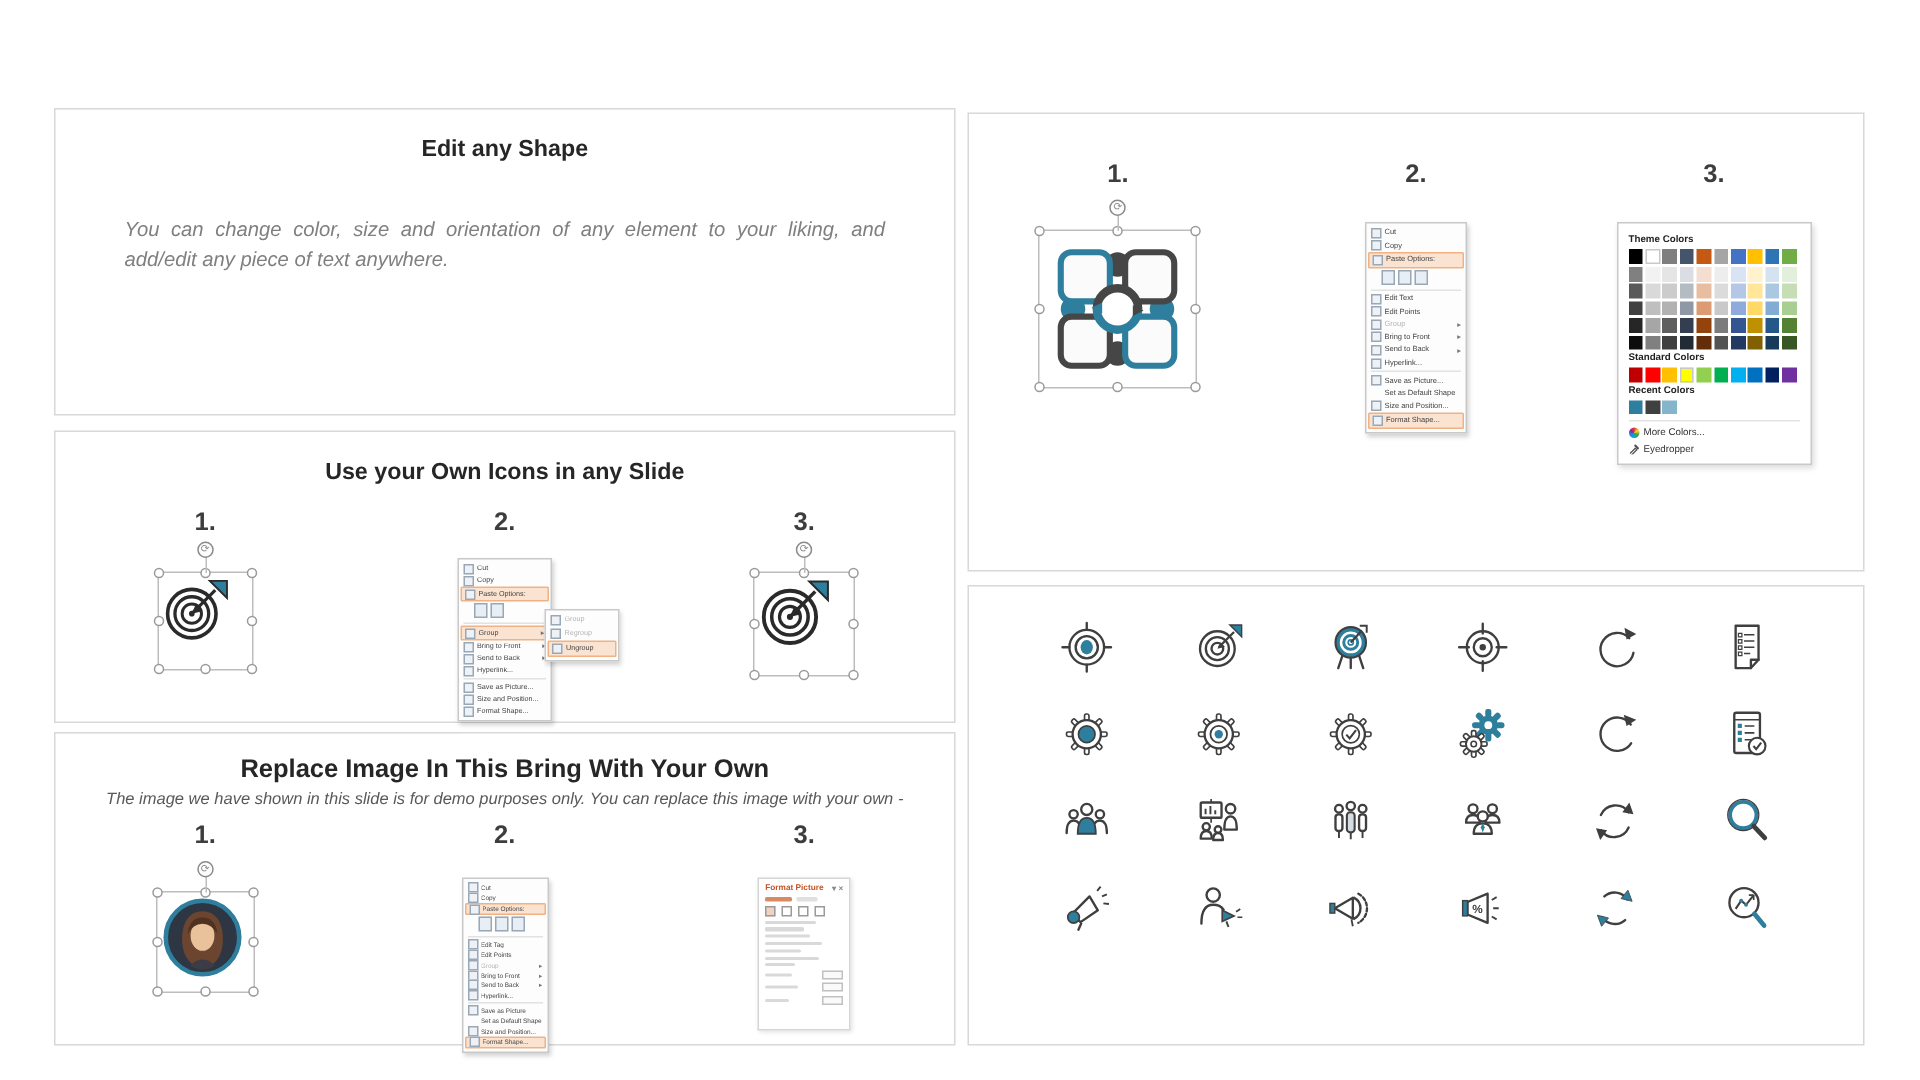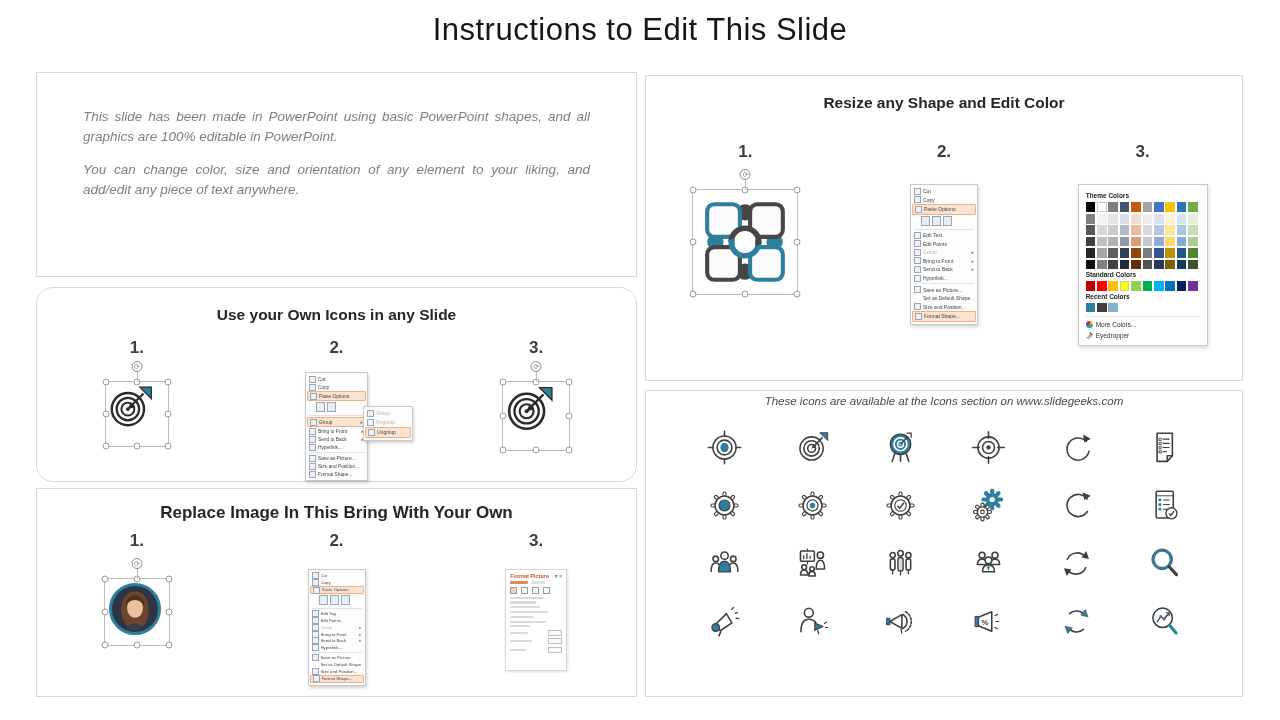--- a/index.html
+++ b/index.html
@@ -2,21 +2,21 @@
 <html><head>
 <meta charset="utf-8">
 <style>
   html,body{margin:0;padding:0;background:#ffffff;}
   .stage{position:relative;width:1280px;height:720px;background:#ffffff;overflow:hidden;
          font-family:"Liberation Sans",sans-serif;color:#222;}
   .slide-title{position:absolute;left:0;top:12px;width:100%;text-align:center;
                font-size:31px;color:#161616;letter-spacing:.5px;}
   .panel{position:absolute;background:#fff;border:1px solid #d8d8d8;box-sizing:border-box;}
   .panel-a{left:36px;top:72px;width:601px;height:205px;}
-  .panel-b{left:36px;top:287px;width:601px;height:195px;border-radius:17px;}
+  .panel-b{left:36px;top:287px;width:601px;height:195px;}
   .panel-c{left:36px;top:488px;width:601px;height:209px;}
   .panel-d{left:645px;top:75px;width:598px;height:306px;}
   .panel-e{left:645px;top:390px;width:598px;height:307px;}
   .p-title{text-align:center;font-weight:bold;color:#262626;margin-top:18px;font-size:15.5px;}
   .panel-c .p-title{font-size:17px;margin-top:14px;}
   .panel-e .p-title{font-size:16.5px;margin-top:16px;}
   .p-sub{text-align:center;font-style:italic;color:#595959;font-size:11px;margin-top:4px;}
   .panel-e .p-sub{font-size:11.5px;color:#4a4a4a;}
   .body-text{font-style:italic;color:#7f7f7f;font-size:13.5px;line-height:1.45;
              text-align:justify;padding:0 46px;margin-top:34px;}
@@ -82,24 +82,23 @@
   .icon-grid{display:grid;grid-template-columns:repeat(6,1fr);row-gap:21px;
              padding:22px 34px 0;justify-items:center;}
   .grid-icon{width:37px;height:37px;}
   .grid-icon svg{width:100%;height:100%;}
   .gfx svg{display:block;}
 </style>
 </head>
 <body>
 
 <div class="stage">
-  <div class="slide-title">Instructions to Edit This Slide</div>
 
   <div class="panel panel-a">
-    <div class="body-text">This slide has been made in PowerPoint using basic PowerPoint shapes, and all graphics are 100% editable in PowerPoint.</div>
+    <div class="p-title">Edit any Shape</div>
     <div class="body-text">You can change color, size and orientation of any element to your liking, and add/edit any piece of text anywhere.</div>
   </div>
 
   <div class="panel panel-b">
     <div class="p-title">Use your Own Icons in any Slide</div>
     <div class="steps-row">
       <div class="step-col">
         <div class="step-num">1.</div>
         <div class="sel-frame gfx" id="gfx-target-1" style="width:62px;height:64px;margin-top:10px;">
             <svg viewBox="0 0 48 48" width="50" height="50">
@@ -213,20 +212,21 @@
             <div class="hdl" style="left: 100%; top: 100%;"></div>
             <div class="rot-stem"></div>
             <div class="rot-knob">⟳</div>
           </div>
       </div>
     </div>
   </div>
 
   <div class="panel panel-c">
     <div class="p-title">Replace Image In This Bring With Your Own</div>
+    <div class="p-sub">The image we have shown in this slide is for demo purposes only. You can replace this image with your own -</div>
     <div class="steps-row" style="margin-top:8px;">
       <div class="step-col">
         <div class="step-num">1.</div>
         <div class="sel-frame gfx" id="gfx-avatar" style="width:64px;height:66px;margin-top:14px;">
             <svg viewBox="0 0 48 48" width="56" height="56" style="margin:2px;">
   <circle cx="24" cy="24" r="21" fill="#2d3642" stroke="#2e7f9e" stroke-width="2.6"></circle>
   <path d="M24 9 C15 9 11.5 18 12.5 28 C13.3 35 17 40.5 24 42 C31 40.5 34.7 35 35.5 28 C36.5 18 33 9 24 9 Z" fill="#6b4530"></path>
   <ellipse cx="24" cy="23" rx="6.8" ry="8.6" fill="#e9c19b"></ellipse>
   <path d="M15.5 22 Q16.5 12.5 24 12.5 Q31.5 12.5 32.5 22 Q29.5 16.5 24 16.2 Q18.5 16.5 15.5 22 Z" fill="#50311f"></path>
   <path d="M17 40 Q20 36.5 24 36.5 Q28 36.5 31 40 Q27.5 42.5 24 42.5 Q20.5 42.5 17 40 Z" fill="#3c3c46"></path>
@@ -345,21 +345,20 @@
    <div class="fin-row">
               <div class="fbar" style="width:16px;margin-top:0;"></div>
               <div class="fbox"></div>
             </div>
           </div>
       </div>
     </div>
   </div>
 
   <div class="panel panel-d">
-    <div class="p-title">Resize any Shape and Edit Color</div>
     <div class="steps-row" style="margin-top:30px;">
       <div class="step-col">
         <div class="step-num">1.</div>
         <div class="sel-frame gfx" id="gfx-quad" style="width:104px;height:104px;margin-top:14px;">
             <svg viewBox="0 0 90 90" width="92" height="92" style="margin:6px;">
   <circle cx="45" cy="16" r="8" fill="#464646"></circle>
               <circle cx="74" cy="45" r="8" fill="#2e7f9e"></circle>
   <circle cx="45" cy="74" r="8" fill="#464646"></circle>
               <circle cx="16" cy="45" r="8" fill="#2e7f9e"></circle>
   <rect x="8" y="8" width="32" height="32" rx="7" fill="#fbfbfb" stroke="#2e7f9e" stroke-width="4"></rect>
@@ -560,21 +559,20 @@
                 <path d="M6 1.5 L8.5 4" stroke="#555" stroke-width="2" stroke-linecap="round"></path>
               </svg>
               <span>Eyedropper</span>
             </div>
           </div>
       </div>
     </div>
   </div>
 
   <div class="panel panel-e">
-    <div class="p-sub">These icons are available at the Icons section on www.slidegeeks.com</div>
     <div class="icon-grid" id="icon-grid">
         <div class="grid-icon"><svg viewBox="0 0 40 40">
             <circle cx="20" cy="20" r="12.5" fill="none" stroke="#3f3f3f" stroke-width="1.7" stroke-linecap="round" stroke-linejoin="round"></circle>
             <circle cx="20" cy="20" r="8" fill="none" stroke="#3f3f3f" stroke-width="1.7" stroke-linecap="round" stroke-linejoin="round"></circle>
             <ellipse cx="20" cy="20" rx="4.4" ry="5.2" fill="#2e7f9e"></ellipse>
             <path d="M20 2.5v5M20 32.5v5M2.5 20h5M32.5 20h5" fill="none" stroke="#3f3f3f" stroke-width="1.7" stroke-linecap="round" stroke-linejoin="round"></path>
           </svg></div>
         <div class="grid-icon"><svg viewBox="0 0 40 40">
             <circle cx="19" cy="21" r="12.5" fill="none" stroke="#3f3f3f" stroke-width="1.7" stroke-linecap="round" stroke-linejoin="round"></circle>
             <circle cx="19" cy="21" r="8.3" fill="none" stroke="#3f3f3f" stroke-width="1.7" stroke-linecap="round" stroke-linejoin="round"></circle>

